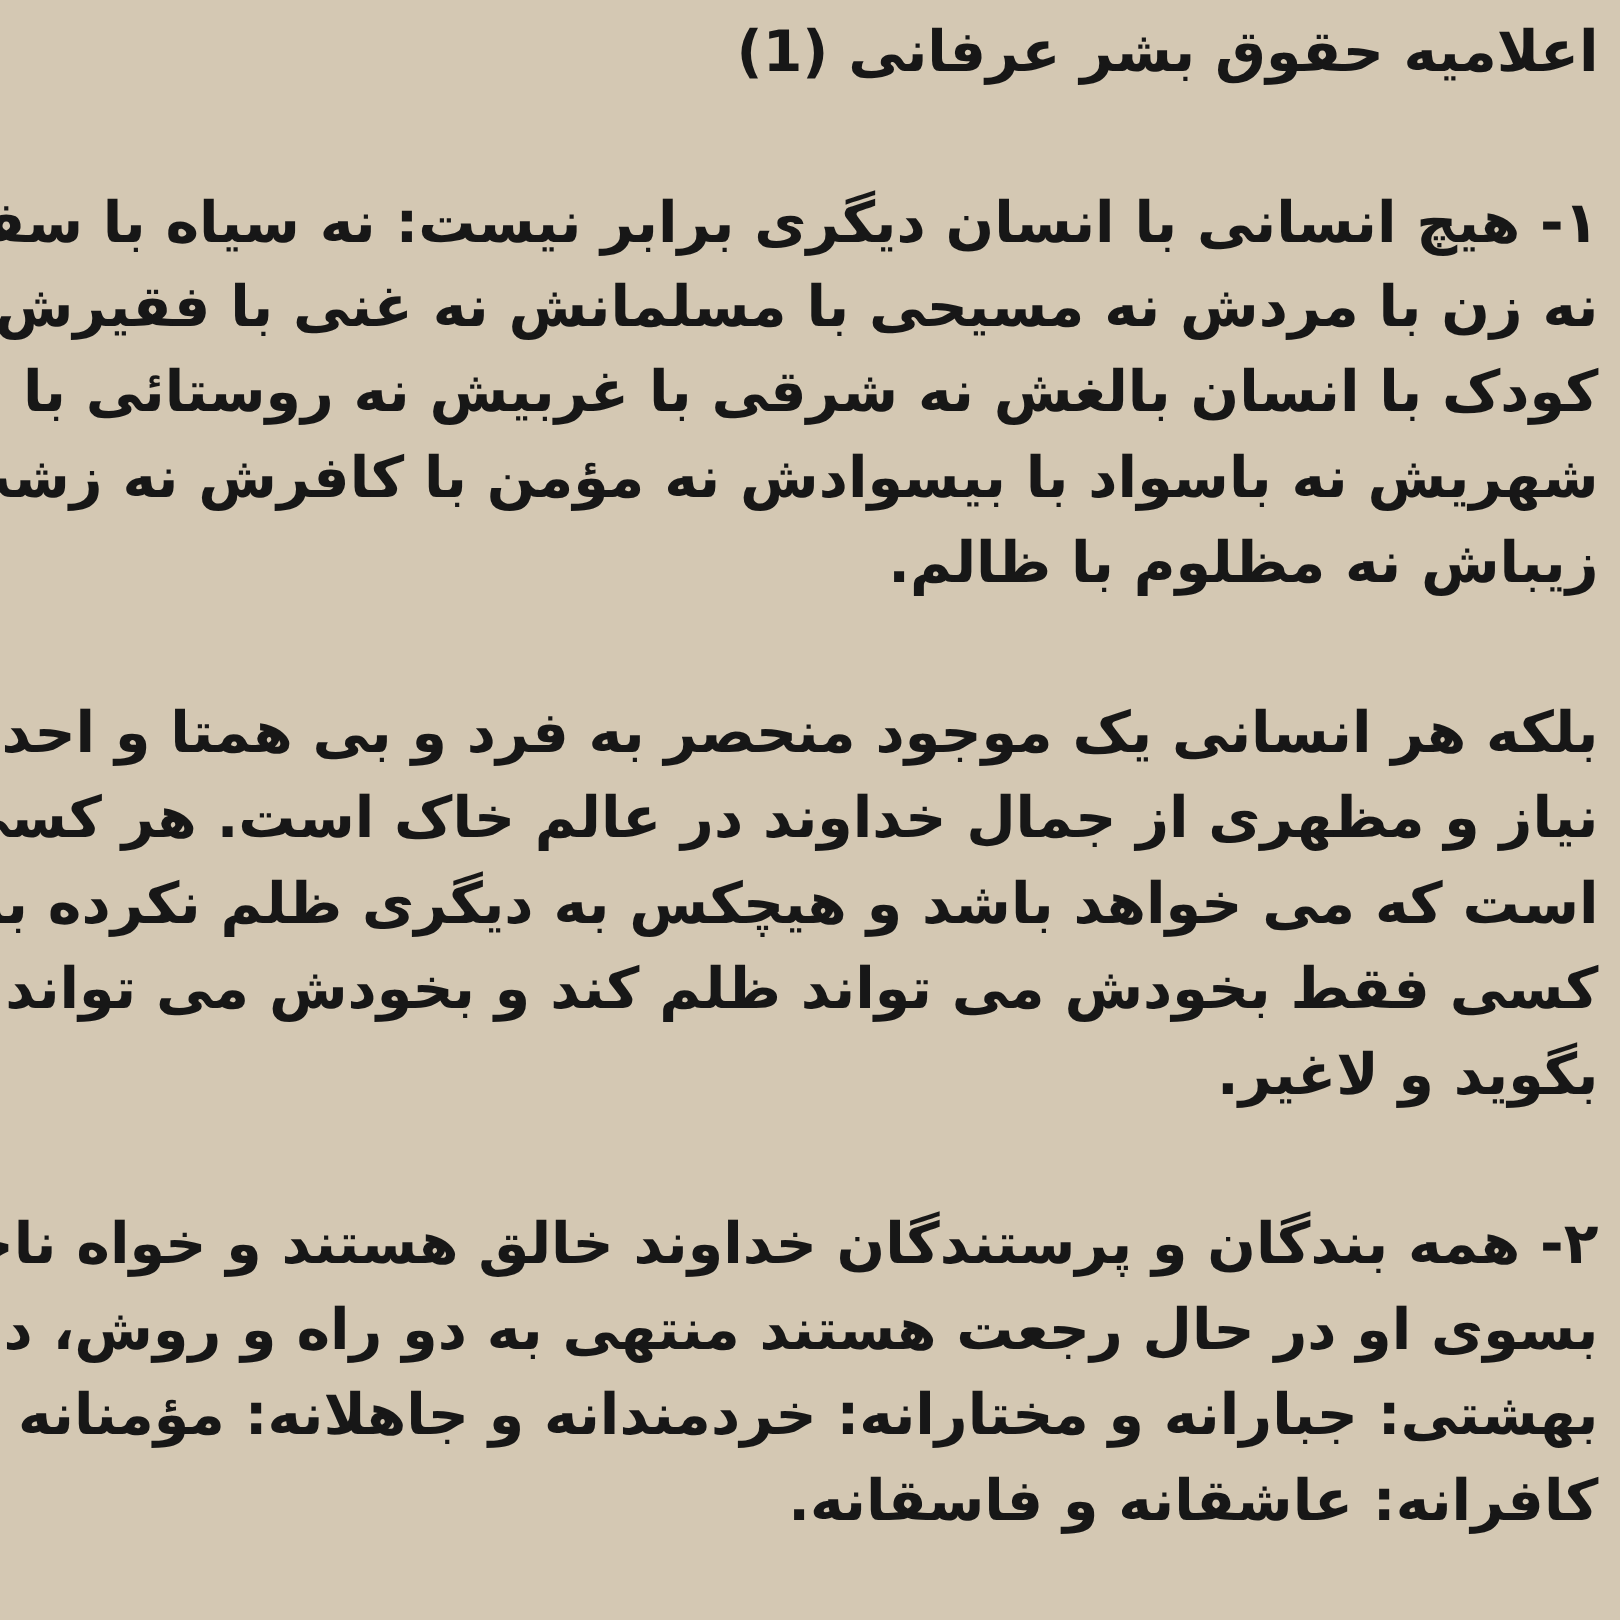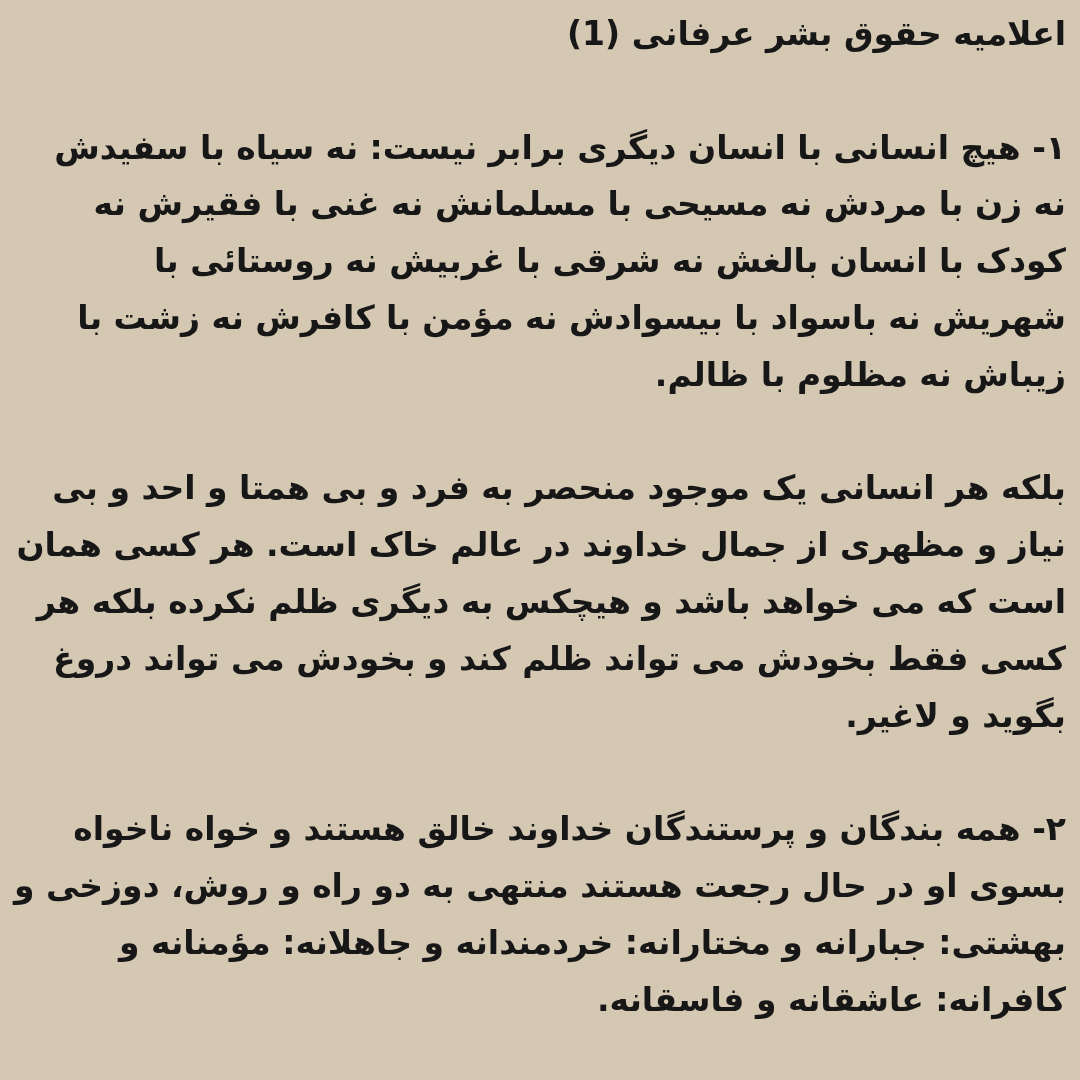--- a/index.html
+++ b/index.html
@@ -14,21 +14,21 @@
     font-family: "DejaVu Sans", sans-serif;
     font-weight: bold;
     color: #171717;
     direction: rtl;
   }
   .page {
     box-sizing: border-box;
     width: 1053px;
     height: 1080px;
     padding: 6px 14px 0 14px;
-    font-size: 33px;
+    font-size: 38px;
     line-height: 56.8px;
     text-align: right;
   }
   .title {
     white-space: pre;
   }
   .para {
     margin: 56.8px 0 0 0;
     white-space: pre; 
   }

